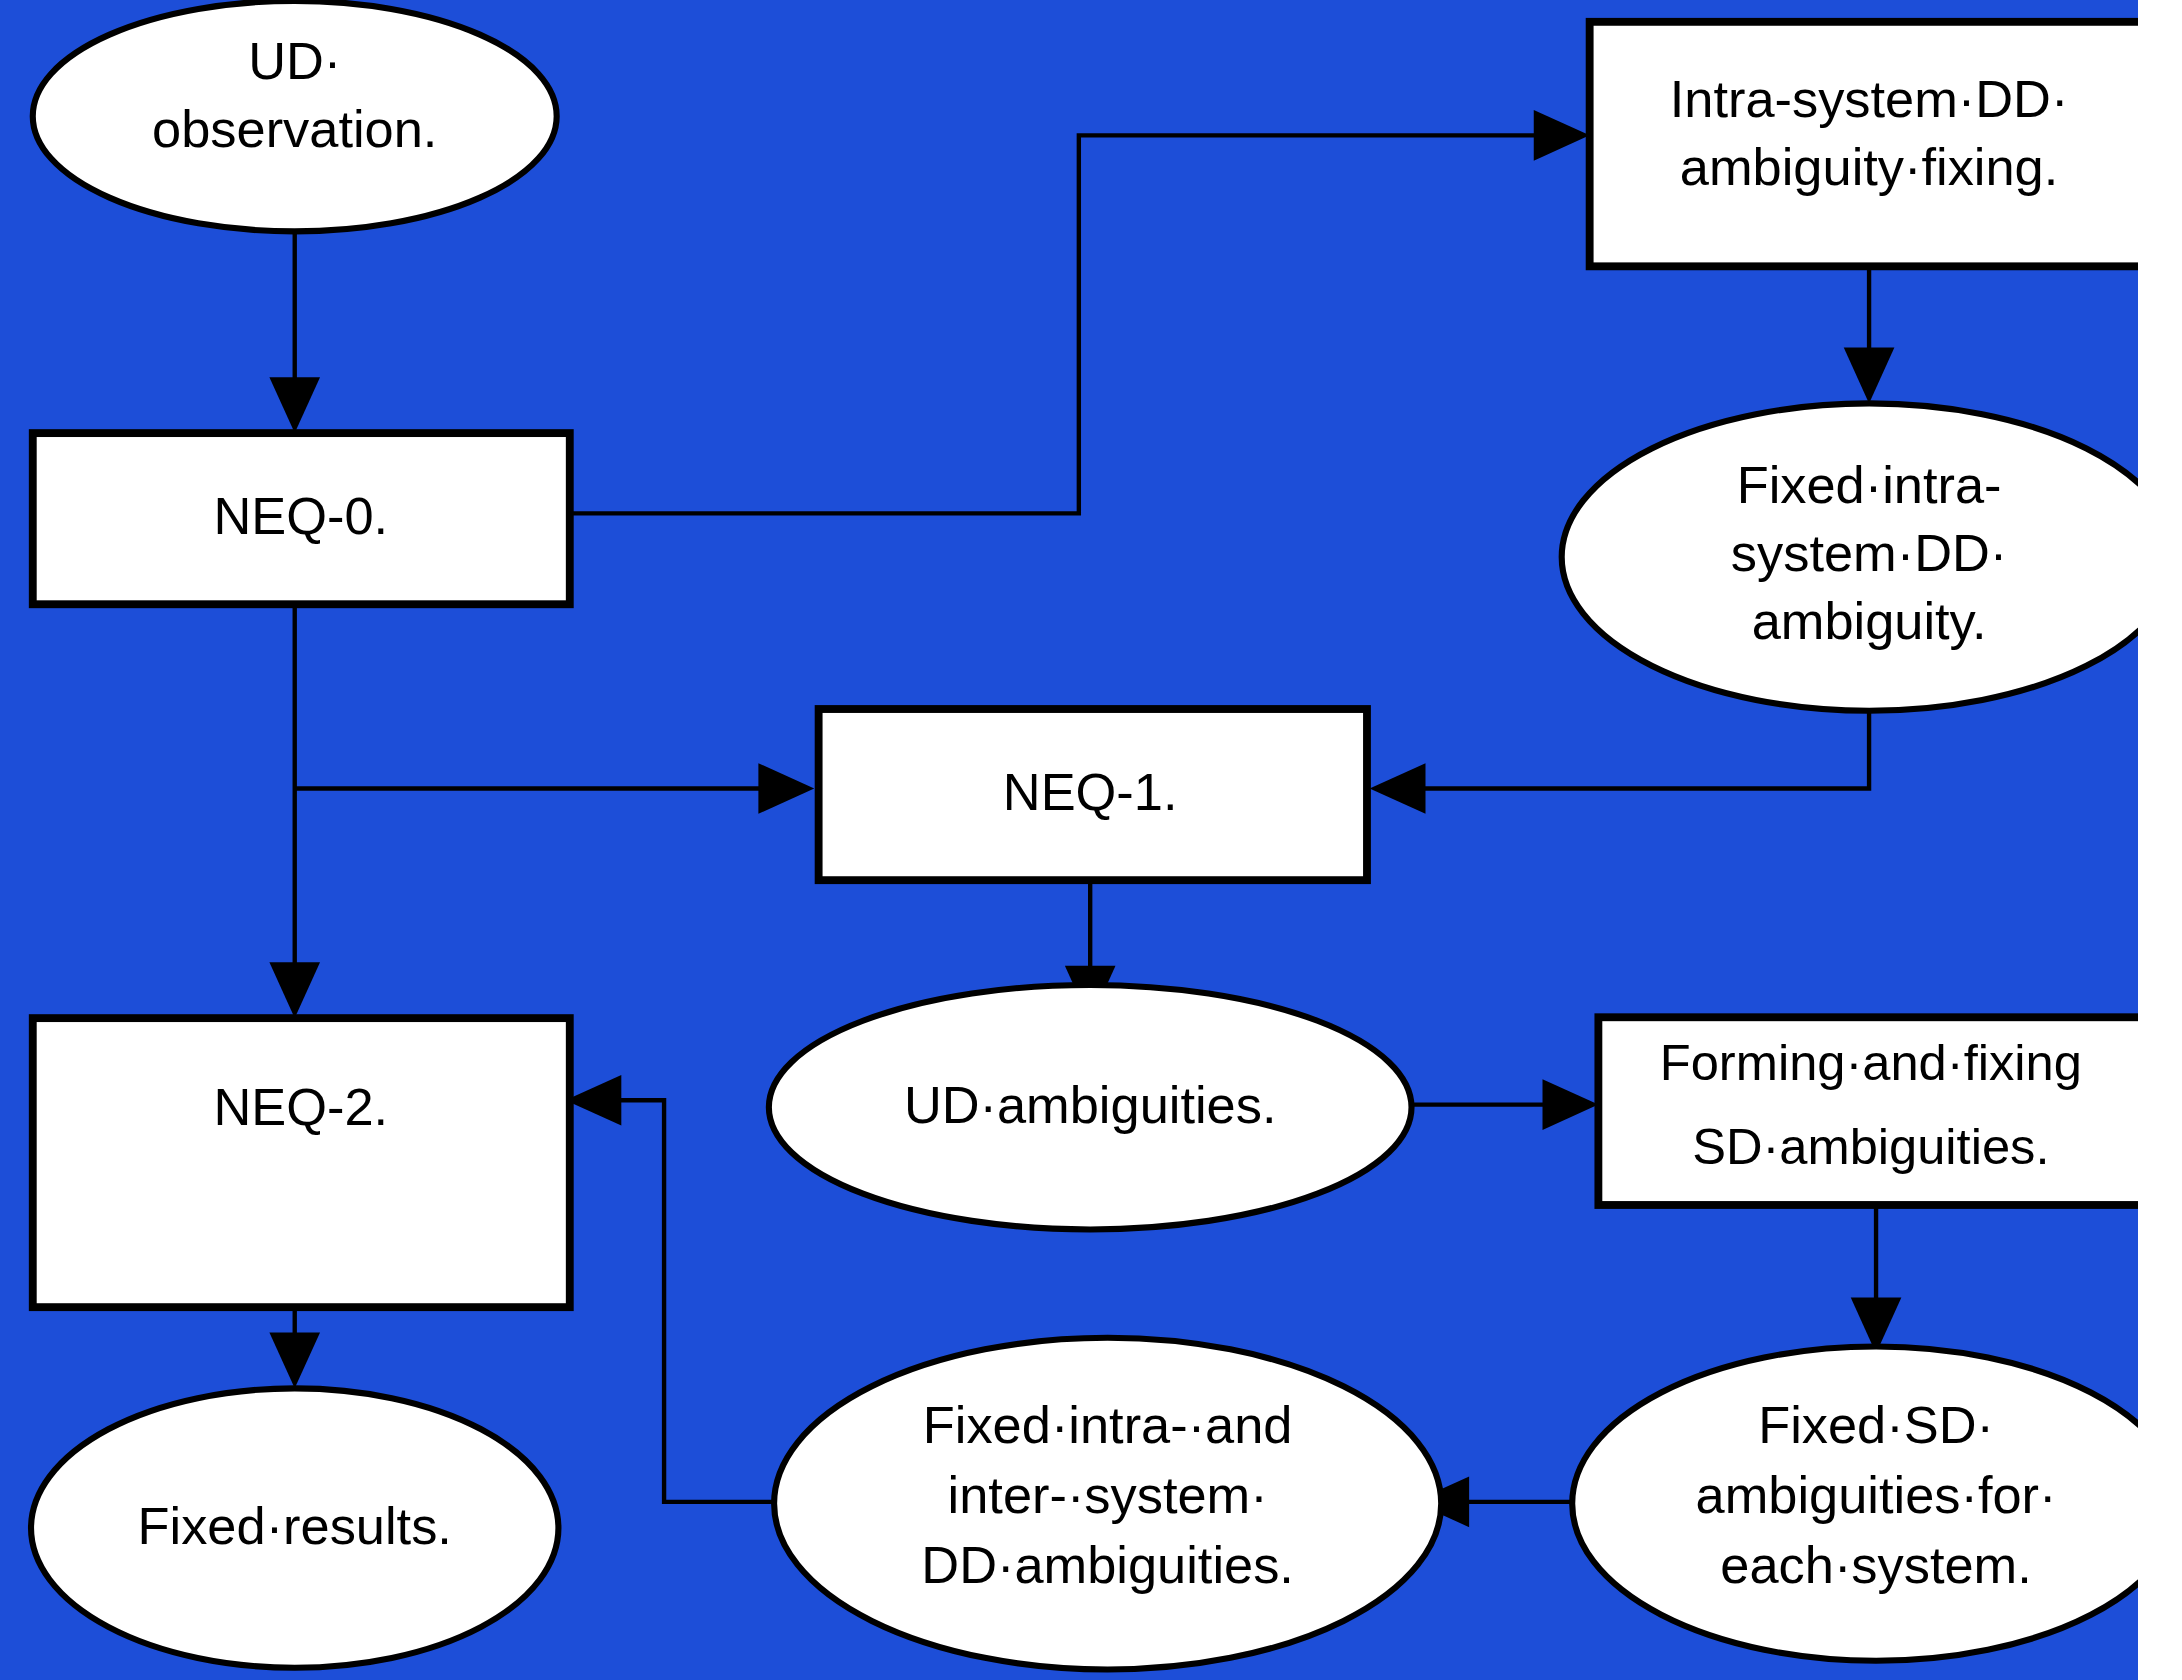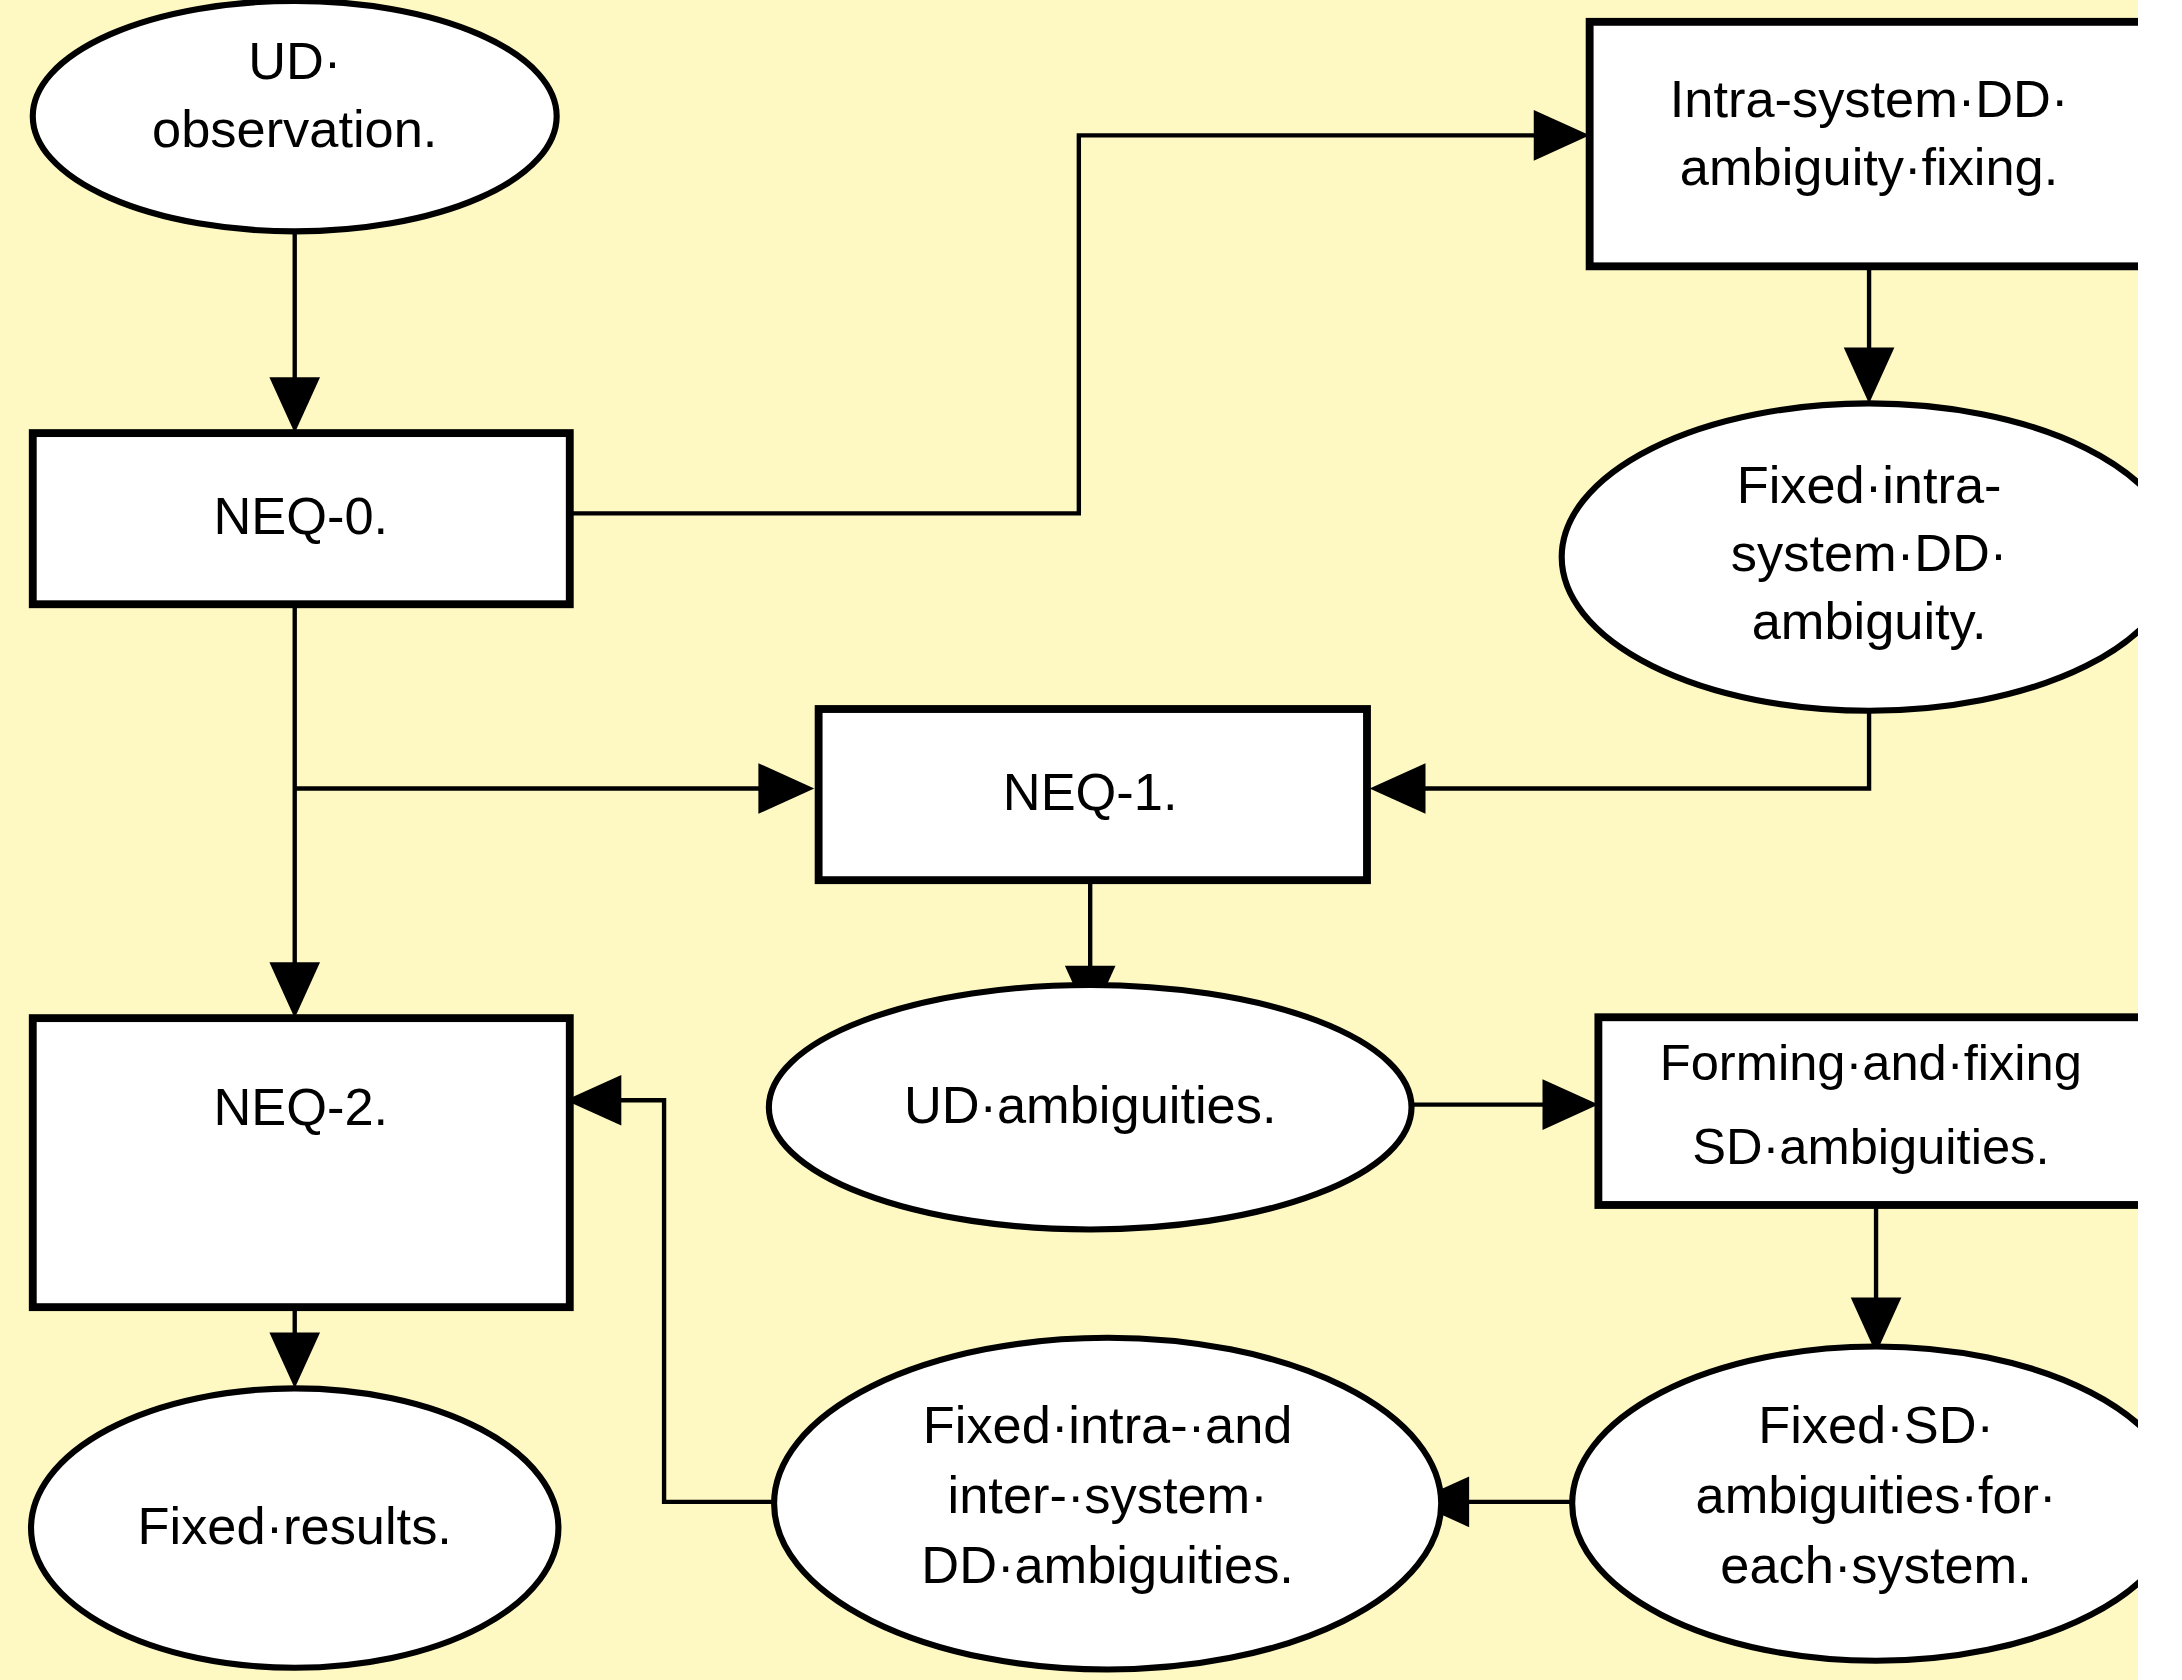--- a/index.html
+++ b/index.html
@@ -7,21 +7,21 @@
     padding: 0;
     background: #ffffff;
   }
   body {
     font-family: "Liberation Sans", sans-serif;
   }
   #diagram-root {
     position: relative;
     width: 2138px;
     height: 1680px;
-    background: #fef9c3;
+    background: #1d4ed8;
     overflow: hidden;
   }
   svg.flow {
     display: block;
     width: 2183px;
     height: 1680px;
   }
   .node-shape {
     fill: #ffffff;
     stroke: #000000;

